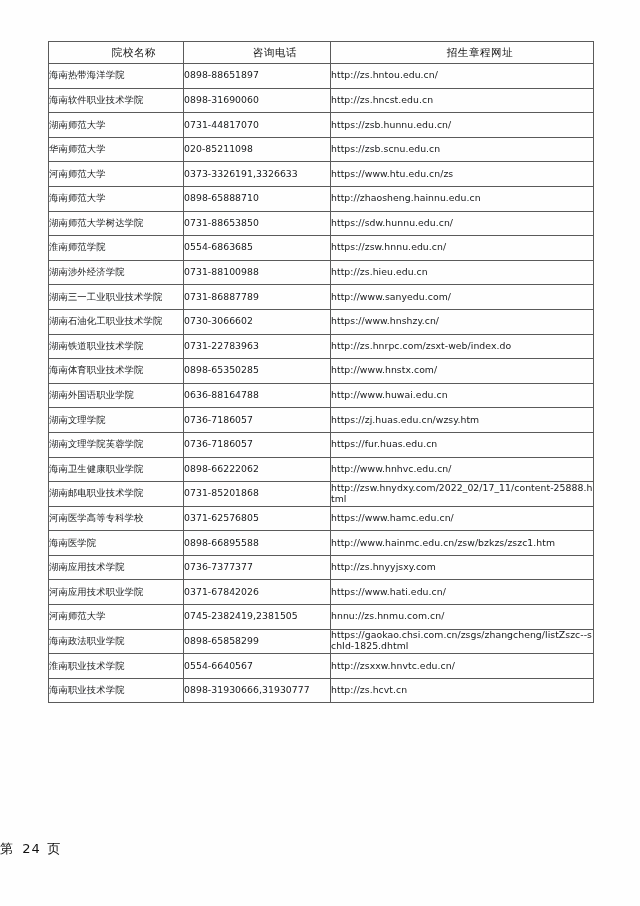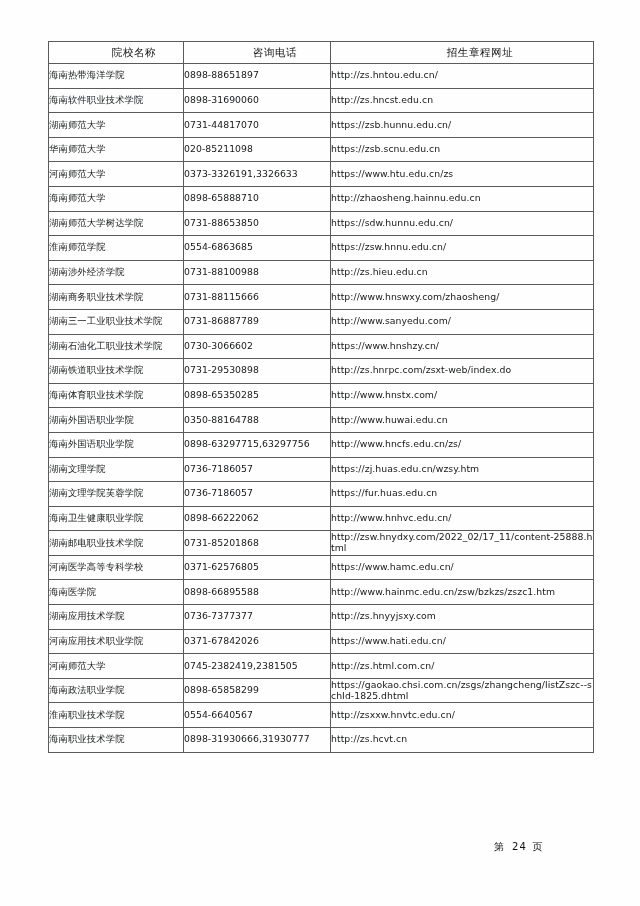--- a/index.html
+++ b/index.html
@@ -78,22 +78,22 @@
     word-break: break-all;
     letter-spacing: 0.05px;
   }
   tr.tall td { height: 33px; }
 
   .page-footer {
     position: absolute;
     left: 0;
     top: 840px;
     width: 545px;
-    text-align: right;
-    font-size: 10px;
+    text-align: left;
+    font-size: 13px;
     letter-spacing: 2.5px;
     color: #111;
   }
   .page-footer .num {
     letter-spacing: 1px;
   }
 </style>
 </head>
 <body>
 
@@ -153,53 +153,43 @@
             <td class="cell-name">淮南师范学院</td>
             <td class="cell-phone">0554-6863685</td>
             <td class="cell-url">https://zsw.hnnu.edu.cn/</td>
           </tr>
           <tr>
             <td class="cell-name">湖南涉外经济学院</td>
             <td class="cell-phone">0731-88100988</td>
             <td class="cell-url">http://zs.hieu.edu.cn</td>
           </tr>
           <tr>
-            <td class="cell-name">湖南商务职业技术学院</td>
-            <td class="cell-phone">0731-88115666</td>
-            <td class="cell-url">http://www.hnswxy.com/zhaosheng/</td>
-          </tr>
-          <tr>
             <td class="cell-name">湖南三一工业职业技术学院</td>
             <td class="cell-phone">0731-86887789</td>
             <td class="cell-url">http://www.sanyedu.com/</td>
           </tr>
           <tr>
             <td class="cell-name">湖南石油化工职业技术学院</td>
             <td class="cell-phone">0730-3066602</td>
             <td class="cell-url">https://www.hnshzy.cn/</td>
           </tr>
           <tr>
             <td class="cell-name">湖南铁道职业技术学院</td>
-            <td class="cell-phone">0731-29530898</td>
+            <td class="cell-phone">0731-22783963</td>
             <td class="cell-url">http://zs.hnrpc.com/zsxt-web/index.do</td>
           </tr>
           <tr>
             <td class="cell-name">海南体育职业技术学院</td>
             <td class="cell-phone">0898-65350285</td>
             <td class="cell-url">http://www.hnstx.com/</td>
           </tr>
           <tr>
             <td class="cell-name">湖南外国语职业学院</td>
-            <td class="cell-phone">0350-88164788</td>
+            <td class="cell-phone">0636-88164788</td>
             <td class="cell-url">http://www.huwai.edu.cn</td>
-          </tr>
-          <tr>
-            <td class="cell-name">海南外国语职业学院</td>
-            <td class="cell-phone">0898-63297715,63297756</td>
-            <td class="cell-url">http://www.hncfs.edu.cn/zs/</td>
           </tr>
           <tr>
             <td class="cell-name">湖南文理学院</td>
             <td class="cell-phone">0736-7186057</td>
             <td class="cell-url">https://zj.huas.edu.cn/wzsy.htm</td>
           </tr>
           <tr>
             <td class="cell-name">湖南文理学院芙蓉学院</td>
             <td class="cell-phone">0736-7186057</td>
             <td class="cell-url">https://fur.huas.edu.cn</td>
@@ -230,21 +220,21 @@
             <td class="cell-url">http://zs.hnyyjsxy.com</td>
           </tr>
           <tr>
             <td class="cell-name">河南应用技术职业学院</td>
             <td class="cell-phone">0371-67842026</td>
             <td class="cell-url">https://www.hati.edu.cn/</td>
           </tr>
           <tr>
             <td class="cell-name">河南师范大学</td>
             <td class="cell-phone">0745-2382419,2381505</td>
-            <td class="cell-url">http://zs.html.com.cn/</td>
+            <td class="cell-url">hnnu://zs.hnmu.com.cn/</td>
           </tr>
           <tr class="tall">
             <td class="cell-name">海南政法职业学院</td>
             <td class="cell-phone">0898-65858299</td>
             <td class="cell-url">https://gaokao.chsi.com.cn/zsgs/zhangcheng/listZszc--schId-1825.dhtml</td>
           </tr>
           <tr>
             <td class="cell-name">淮南职业技术学院</td>
             <td class="cell-phone">0554-6640567</td>
             <td class="cell-url">http://zsxxw.hnvtc.edu.cn/</td>

